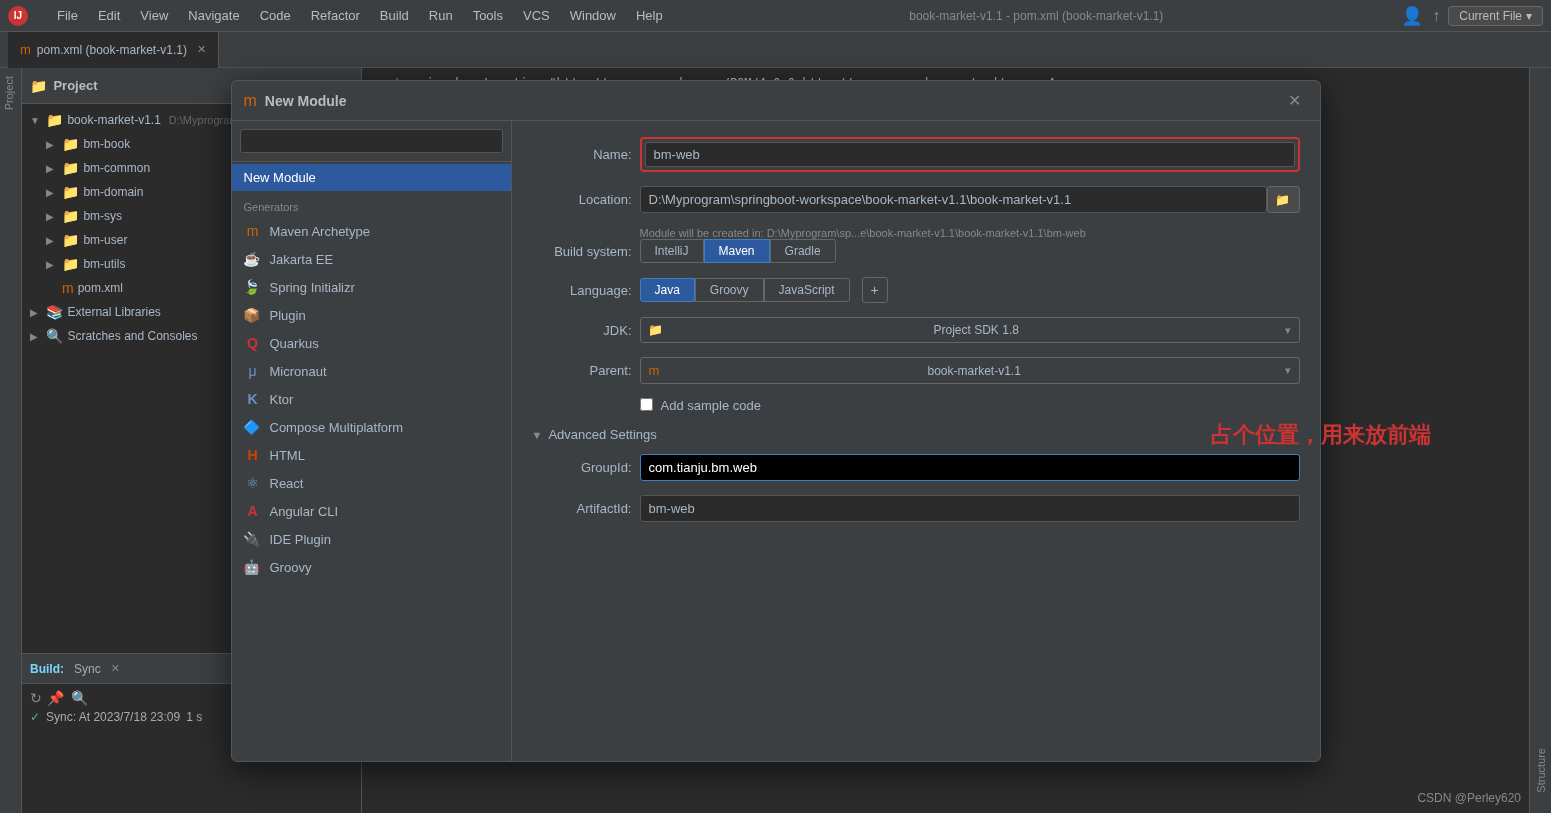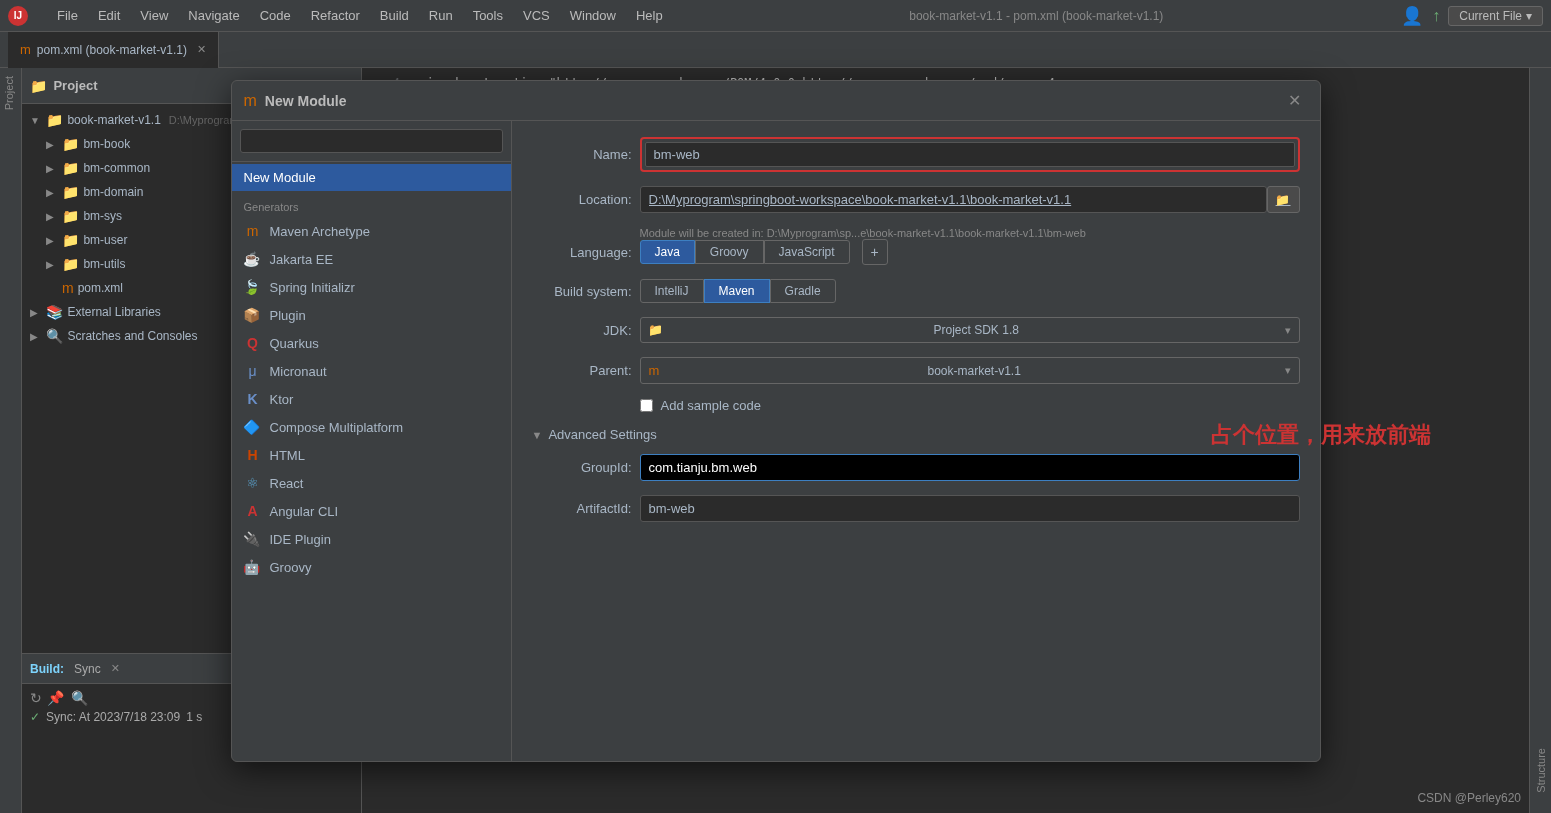--- a/index.html
+++ b/index.html
@@ -323,21 +323,20 @@
       border: 1px solid #555;
       color: #a9b7c6;
       padding: 4px 8px;
       border-radius: 2px;
       font-size: 13px;
       outline: none;
     }
     .field-with-btn {
       display: flex;
       flex: 1;
-      text-decoration: underline;
     }
     .field-browse-btn {
       background: #4a4a4a;
       border: 1px solid #666;
       color: #aaa;
       padding: 4px 8px;
       border-radius: 3px;
       cursor: pointer;
       font-size: 12px;
     }
@@ -416,21 +415,21 @@
       font-size: 12px;
       cursor: pointer;
       display: flex;
       align-items: center;
       justify-content: space-between;
     }
     .parent-icon { color: #cc6600; font-size: 13px; margin-right: 4px; }
 
     .checkbox-row {
       display: flex;
-      align-items: center;
+      align-items: flex-start;
       gap: 8px;
       margin-bottom: 14px;
       margin-left: 108px;
     }
     .checkbox-row input[type=checkbox] { cursor: pointer; }
     .checkbox-label { font-size: 13px; color: #a9b7c6; }
 
     .advanced-header {
       display: flex;
       align-items: center;
@@ -742,39 +741,39 @@
         <div class="field-row">
           <span class="field-label">Location:</span>
           <div class="field-with-btn">
             <input type="text" class="field-input" value="D:\Myprogram\springboot-workspace\book-market-v1.1\book-market-v1.1" style="">
             <button class="field-browse-btn">📁</button>
           </div>
         </div>
         <div class="location-hint">Module will be created in: D:\Myprogram\sp...e\book-market-v1.1\book-market-v1.1\bm-web</div>
 
         <div class="field-row">
+          <span class="field-label">Build system:</span>
+          <div class="build-buttons">
+            <button class="build-btn">IntelliJ</button>
+            <button class="build-btn active">Maven</button>
+            <button class="build-btn">Gradle</button>
+          </div>
+        </div>
+
+        <div class="field-row">
           <span class="field-label">Language:</span>
           <div class="lang-buttons">
             <button class="lang-btn active">Java</button>
             <button class="lang-btn">Groovy</button>
             <button class="lang-btn">JavaScript</button>
           </div>
           <button class="lang-btn-plus">+</button>
         </div>
 
         <div class="field-row">
-          <span class="field-label">Build system:</span>
-          <div class="build-buttons">
-            <button class="build-btn">IntelliJ</button>
-            <button class="build-btn active">Maven</button>
-            <button class="build-btn">Gradle</button>
-          </div>
-        </div>
-
-        <div class="field-row">
           <span class="field-label">JDK:</span>
           <div class="jdk-select">
             <span class="jdk-icon">📁</span>
             <span>Project SDK 1.8</span>
             <span class="select-arrow">▾</span>
           </div>
         </div>
 
         <div class="field-row">
           <span class="field-label">Parent:</span>

